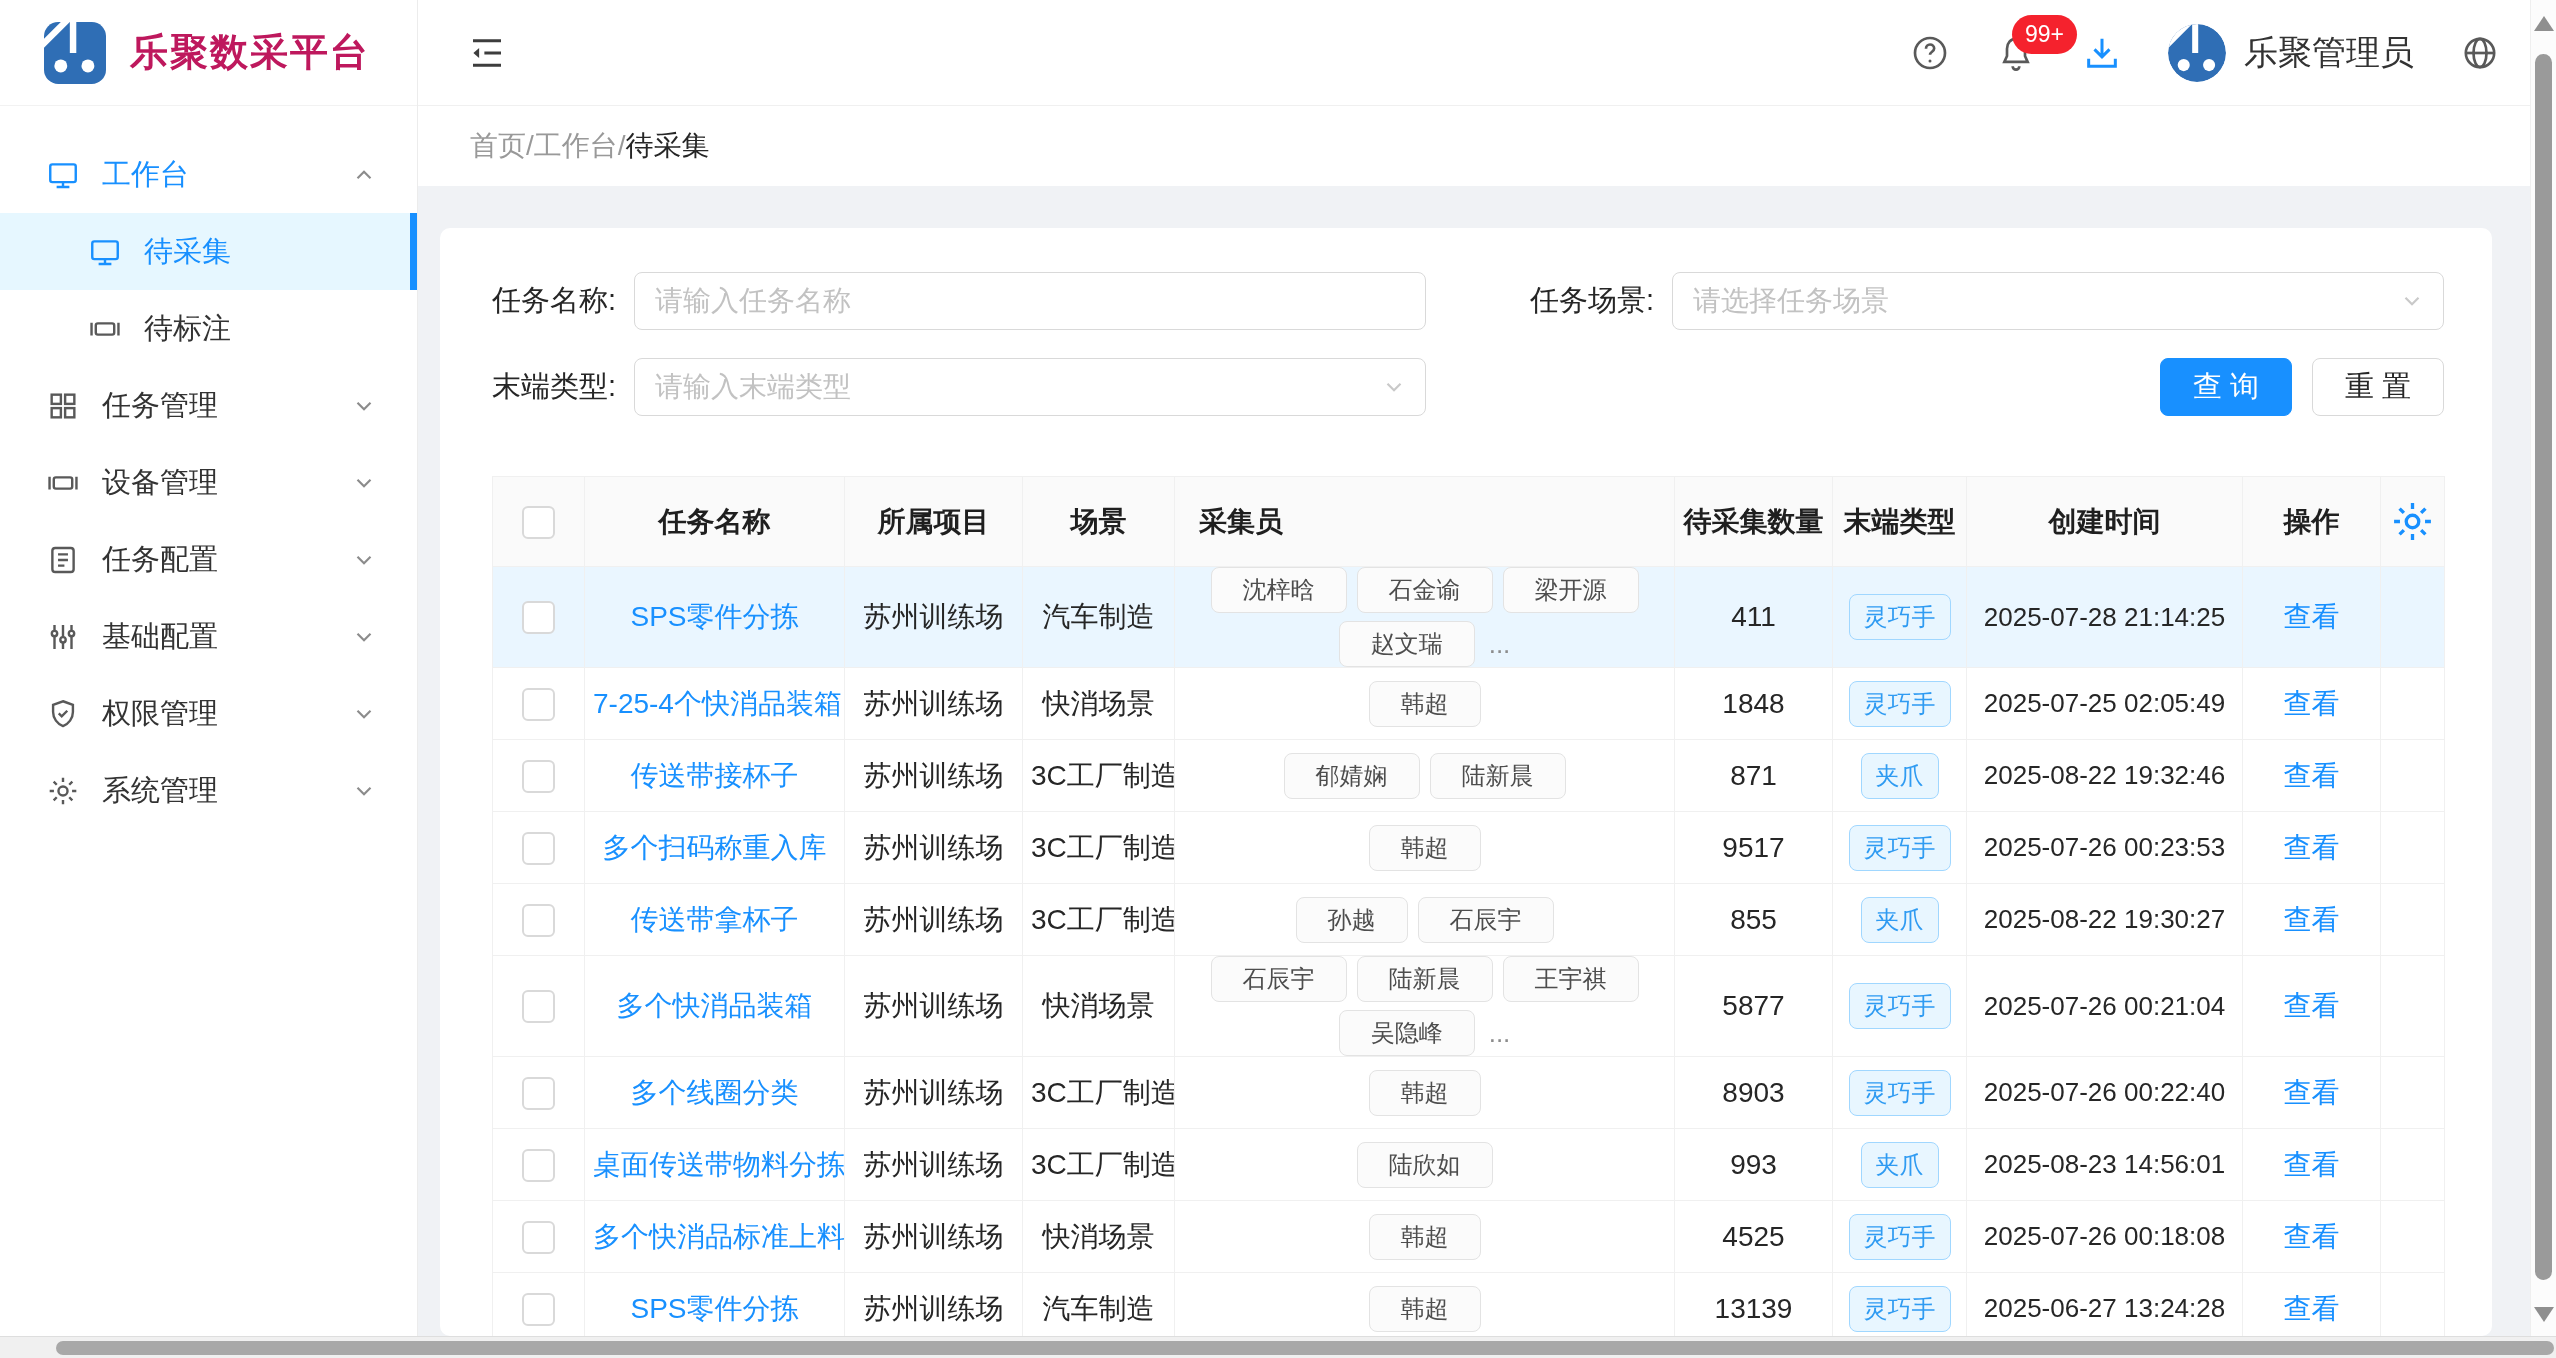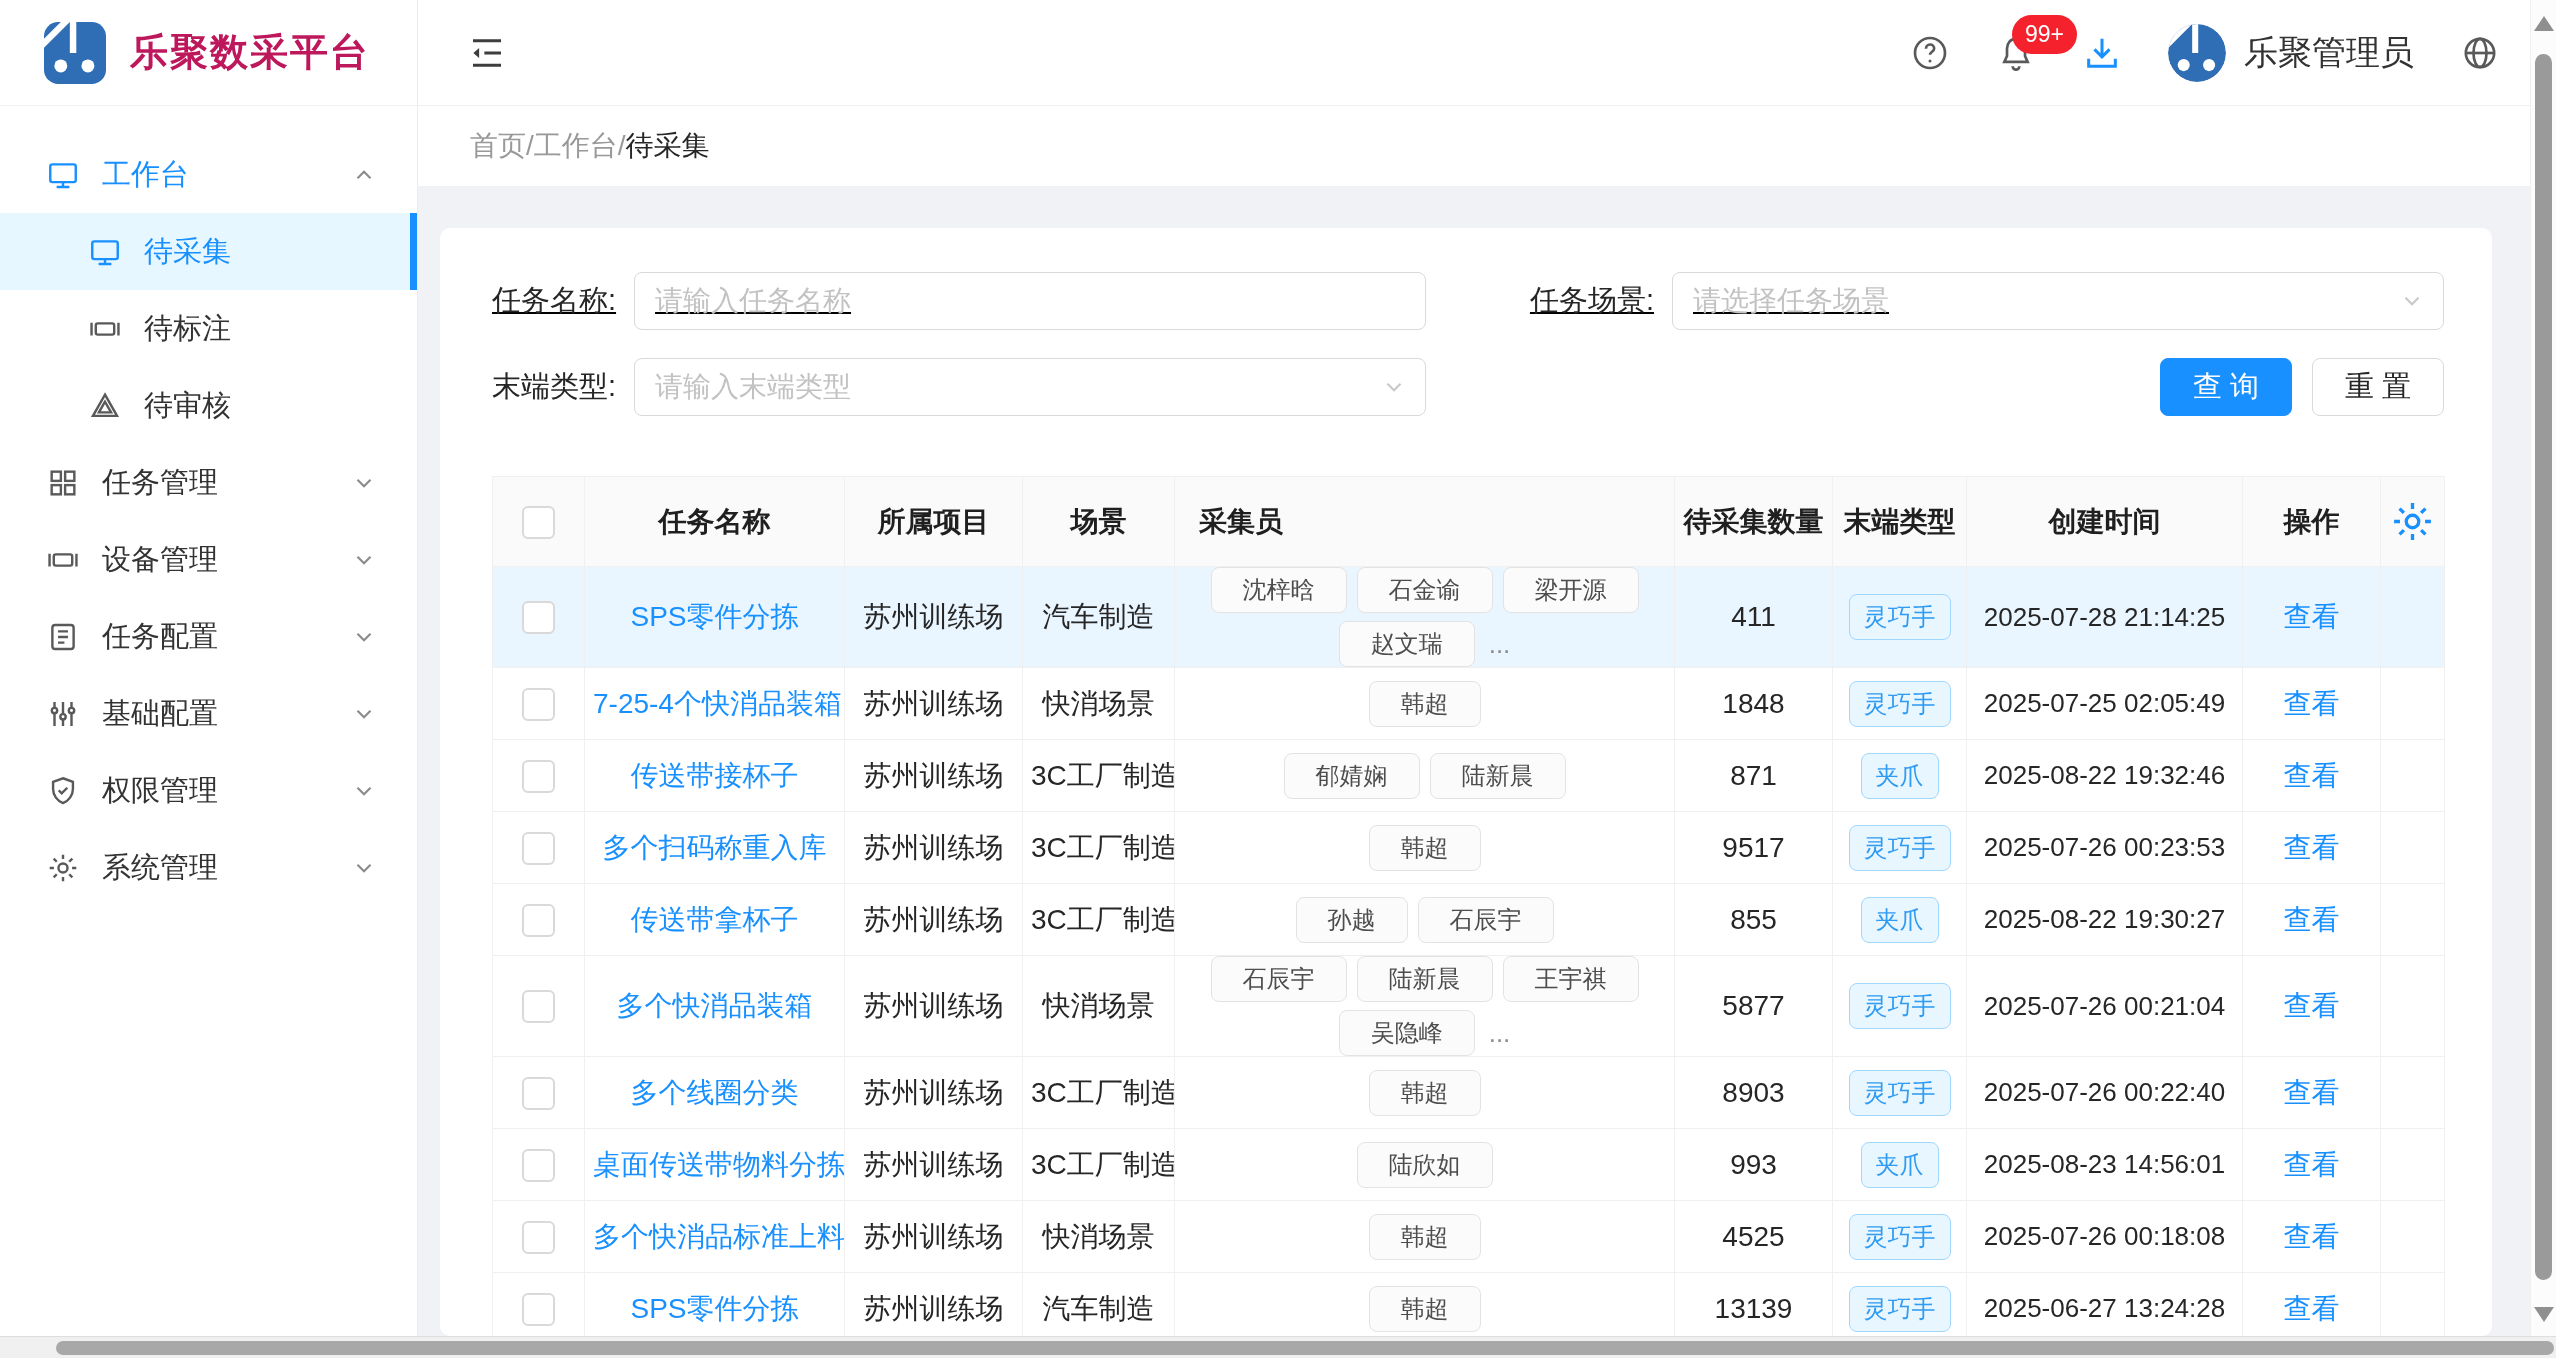--- a/index.html
+++ b/index.html
@@ -39,21 +39,21 @@
 
   .breadcrumb-bar { height: 80px; background: #fff; display: flex; align-items: center; padding-left: 52px; font-size: 28px; color: #999; }
   .breadcrumb-bar .crumb { cursor: pointer; }
   .breadcrumb-bar .current { color: #262626; }
 
   
   .content { flex: 1; background: #f0f2f5; padding: 42px 38px 0 22px; overflow: hidden; }
   .card { background: #fff; border-radius: 10px; height: 100%; padding: 44px 48px 0 52px; overflow: hidden; }
 
   .filter-row { display: flex; justify-content: space-between; align-items: center; }
-  .filter-row.r1 { margin-bottom: 28px; text-decoration: underline; }
+  .filter-row.r1 { margin-bottom: 28px; }
   .fgroup { display: flex; align-items: center; }
   .flabel { font-size: 29px; color: #262626; margin-right: 18px; white-space: nowrap; }
   .finput, .fselect { height: 58px; border: 1px solid #d9d9d9; border-radius: 8px; background: #fff; font-size: 28px; color: #262626; }
   .finput { width: 792px; padding: 0 20px; font-family: inherit; }
   .finput::placeholder { color: #c2c2c2; }
   .fselect { width: 792px; display: flex; align-items: center; padding: 0 56px 0 20px; position: relative; cursor: pointer; }
   .fselect.w2 { width: 772px; }
   .fselect .ph { color: #c2c2c2; }
   .sel-chev { position: absolute; right: 18px; top: 50%; transform: translateY(-50%); width: 26px; height: 26px; color: #c9c9c9; }
   .btns { display: flex; align-items: center; }
@@ -137,29 +137,20 @@
         <span class="mi-label">待采集</span>
       </div>
       <div class="menu-item sub">
         <span class="mi-icon">
           <svg viewBox="0 0 24 24" fill="none" stroke="currentColor" stroke-width="1.7">
               <path d="M2.5 7.5v9M21.5 7.5v9"></path>
               <rect x="5.5" y="8" width="13" height="8" rx="1.5"></rect>
             </svg>
         </span>
         <span class="mi-label">待标注</span>
-      </div>
-      <div class="menu-item sub">
-        <span class="mi-icon">
-          <svg viewBox="0 0 24 24" fill="none" stroke="currentColor" stroke-width="1.7">
-              <path d="M12 4 L20.5 19 H3.5 Z"></path>
-              <path d="M12 9 L16.3 16.5 H7.7 Z"></path>
-            </svg>
-        </span>
-        <span class="mi-label">待审核</span>
       </div>
       <div class="menu-item">
         <span class="mi-icon">
           <svg viewBox="0 0 24 24" fill="none" stroke="currentColor" stroke-width="1.7">
               <rect x="4" y="4" width="6.5" height="6.5"></rect>
               <rect x="13.5" y="4" width="6.5" height="6.5"></rect>
               <rect x="4" y="13.5" width="6.5" height="6.5"></rect>
               <rect x="13.5" y="13.5" width="6.5" height="6.5"></rect>
             </svg>
         </span>

